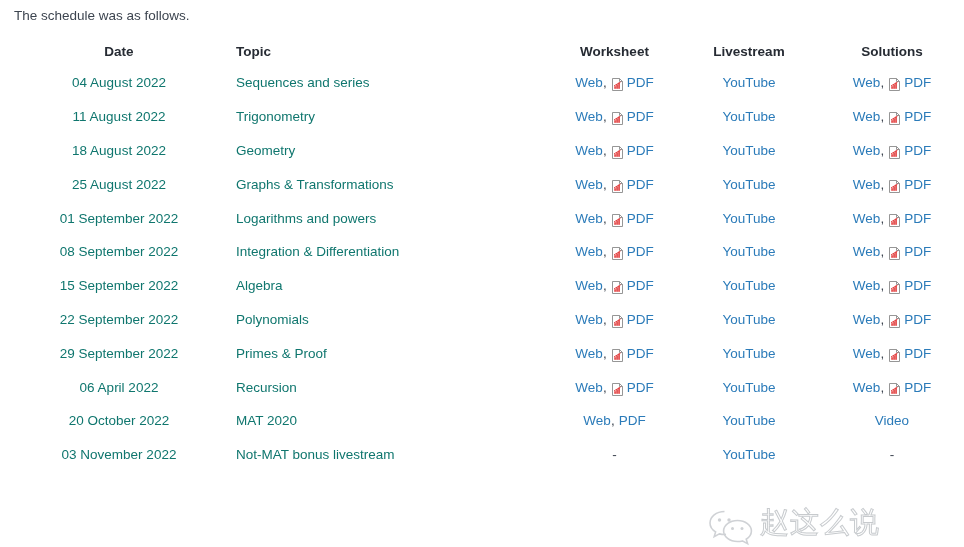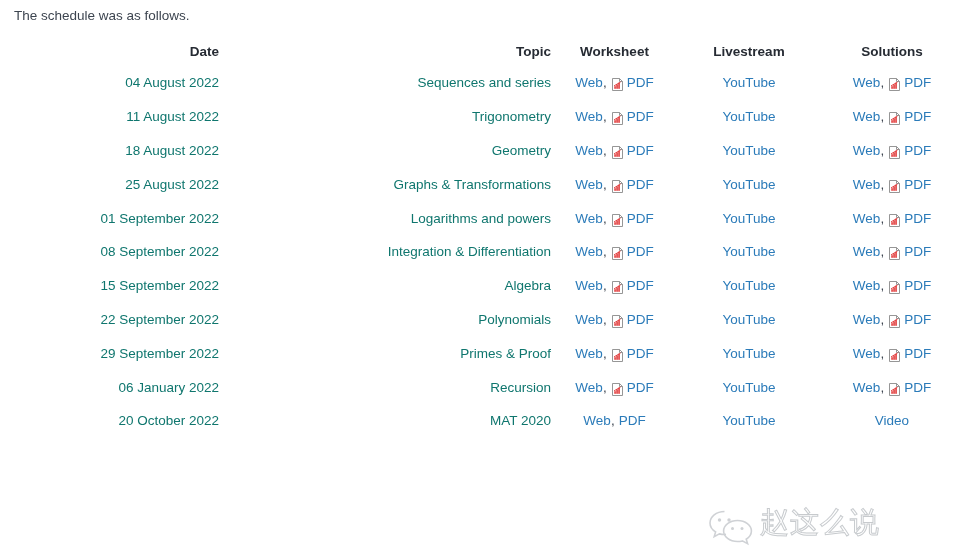--- a/index.html
+++ b/index.html
@@ -60,22 +60,22 @@
     white-space: nowrap;
   }
 
   table.schedule th {
     font-weight: bold;
     color: #262b33;
     font-size: 13.5px;
     height: 30px;
   }
 
-  .th-date, .td-date       { text-align: right; padding-left: 19px !important; }
-  .th-topic, .td-topic     { text-align: right; padding-left: 17px !important; }
+  .th-date, .td-date       { text-align: center; padding-left: 19px !important; }
+  .th-topic, .td-topic     { text-align: left; padding-left: 17px !important; }
   .th-center, .td-center   { text-align: center; }
 
   .td-date, .td-topic {
     color: #0f766e;
   }
 
   a.lnk {
     color: #2b7bb9;
     text-decoration: none;
     font-size: 13.5px;
@@ -451,21 +451,21 @@
                   <path d="M7.5 0.5 V3.5 H10.5" fill="none" stroke="#8a8a8a" stroke-width="0.9"></path>
                   <rect x="2.3" y="8.2" width="1.5" height="2.6" fill="#e03030"></rect>
                   <rect x="4.3" y="6.4" width="1.5" height="4.4" fill="#e03030"></rect>
                   <rect x="6.3" y="4.8" width="1.5" height="6.0" fill="#e03030"></rect>
                   <path d="M2.0 7.9 L8.6 4.0" stroke="#e03030" stroke-width="0.9" fill="none"></path>
                 </svg></span>
               <a class="lnk" href="#">PDF</a>
             </span></td>
         </tr>
         <tr>
-          <td class="td-date">06 January 2022</td>
+          <td class="td-date">06 April 2022</td>
           <td class="td-topic">Recursion</td>
           <td class="td-center"><span class="cell-links">
               <a class="lnk" href="#">Web</a>
               <span class="comma">,</span>
               <span class="pdf-icon"><svg viewBox="0 0 11 13" width="11" height="13" aria-hidden="true">
                   <path d="M0.5 0.5 H7.5 L10.5 3.5 V12.5 H0.5 Z" fill="#ffffff" stroke="#8a8a8a" stroke-width="0.9"></path>
                   <path d="M7.5 0.5 V3.5 H10.5" fill="none" stroke="#8a8a8a" stroke-width="0.9"></path>
                   <rect x="2.3" y="8.2" width="1.5" height="2.6" fill="#e03030"></rect>
                   <rect x="4.3" y="6.4" width="1.5" height="4.4" fill="#e03030"></rect>
                   <rect x="6.3" y="4.8" width="1.5" height="6.0" fill="#e03030"></rect>
@@ -496,20 +496,33 @@
           <td class="td-center"><span class="cell-links">
               <a class="lnk" href="#">Web</a>
               <span class="comma">,</span>
               <a class="lnk" href="#">PDF</a>
             </span></td>
           <td class="td-center"><span class="cell-links">
               <a class="lnk" href="#">YouTube</a>
             </span></td>
           <td class="td-center"><span class="cell-links">
               <a class="lnk" href="#">Video</a>
+            </span></td>
+        </tr>
+        <tr>
+          <td class="td-date">03 November 2022</td>
+          <td class="td-topic">Not-MAT bonus livestream</td>
+          <td class="td-center"><span class="cell-links">
+              <span class="dash">-</span>
+            </span></td>
+          <td class="td-center"><span class="cell-links">
+              <a class="lnk" href="#">YouTube</a>
+            </span></td>
+          <td class="td-center"><span class="cell-links">
+              <span class="dash">-</span>
             </span></td>
         </tr>
       </tbody>
   </table>
 
   <div class="watermark">
     <span class="wm-logo">
       <svg viewBox="0 0 46 40" width="46" height="40" aria-hidden="true">
         <g fill="none" stroke="#a8adb3" stroke-width="1.6">
           <path d="M16.5 3.5 C8.2 3.5 2.0 8.8 2.0 15.0 C2.0 18.6 4.2 21.8 7.6 23.9 L6.2 28.6 L11.4 25.9 C13.0 26.3 14.7 26.5 16.5 26.5 C17.0 26.5 17.5 26.5 18.0 26.4"></path>

